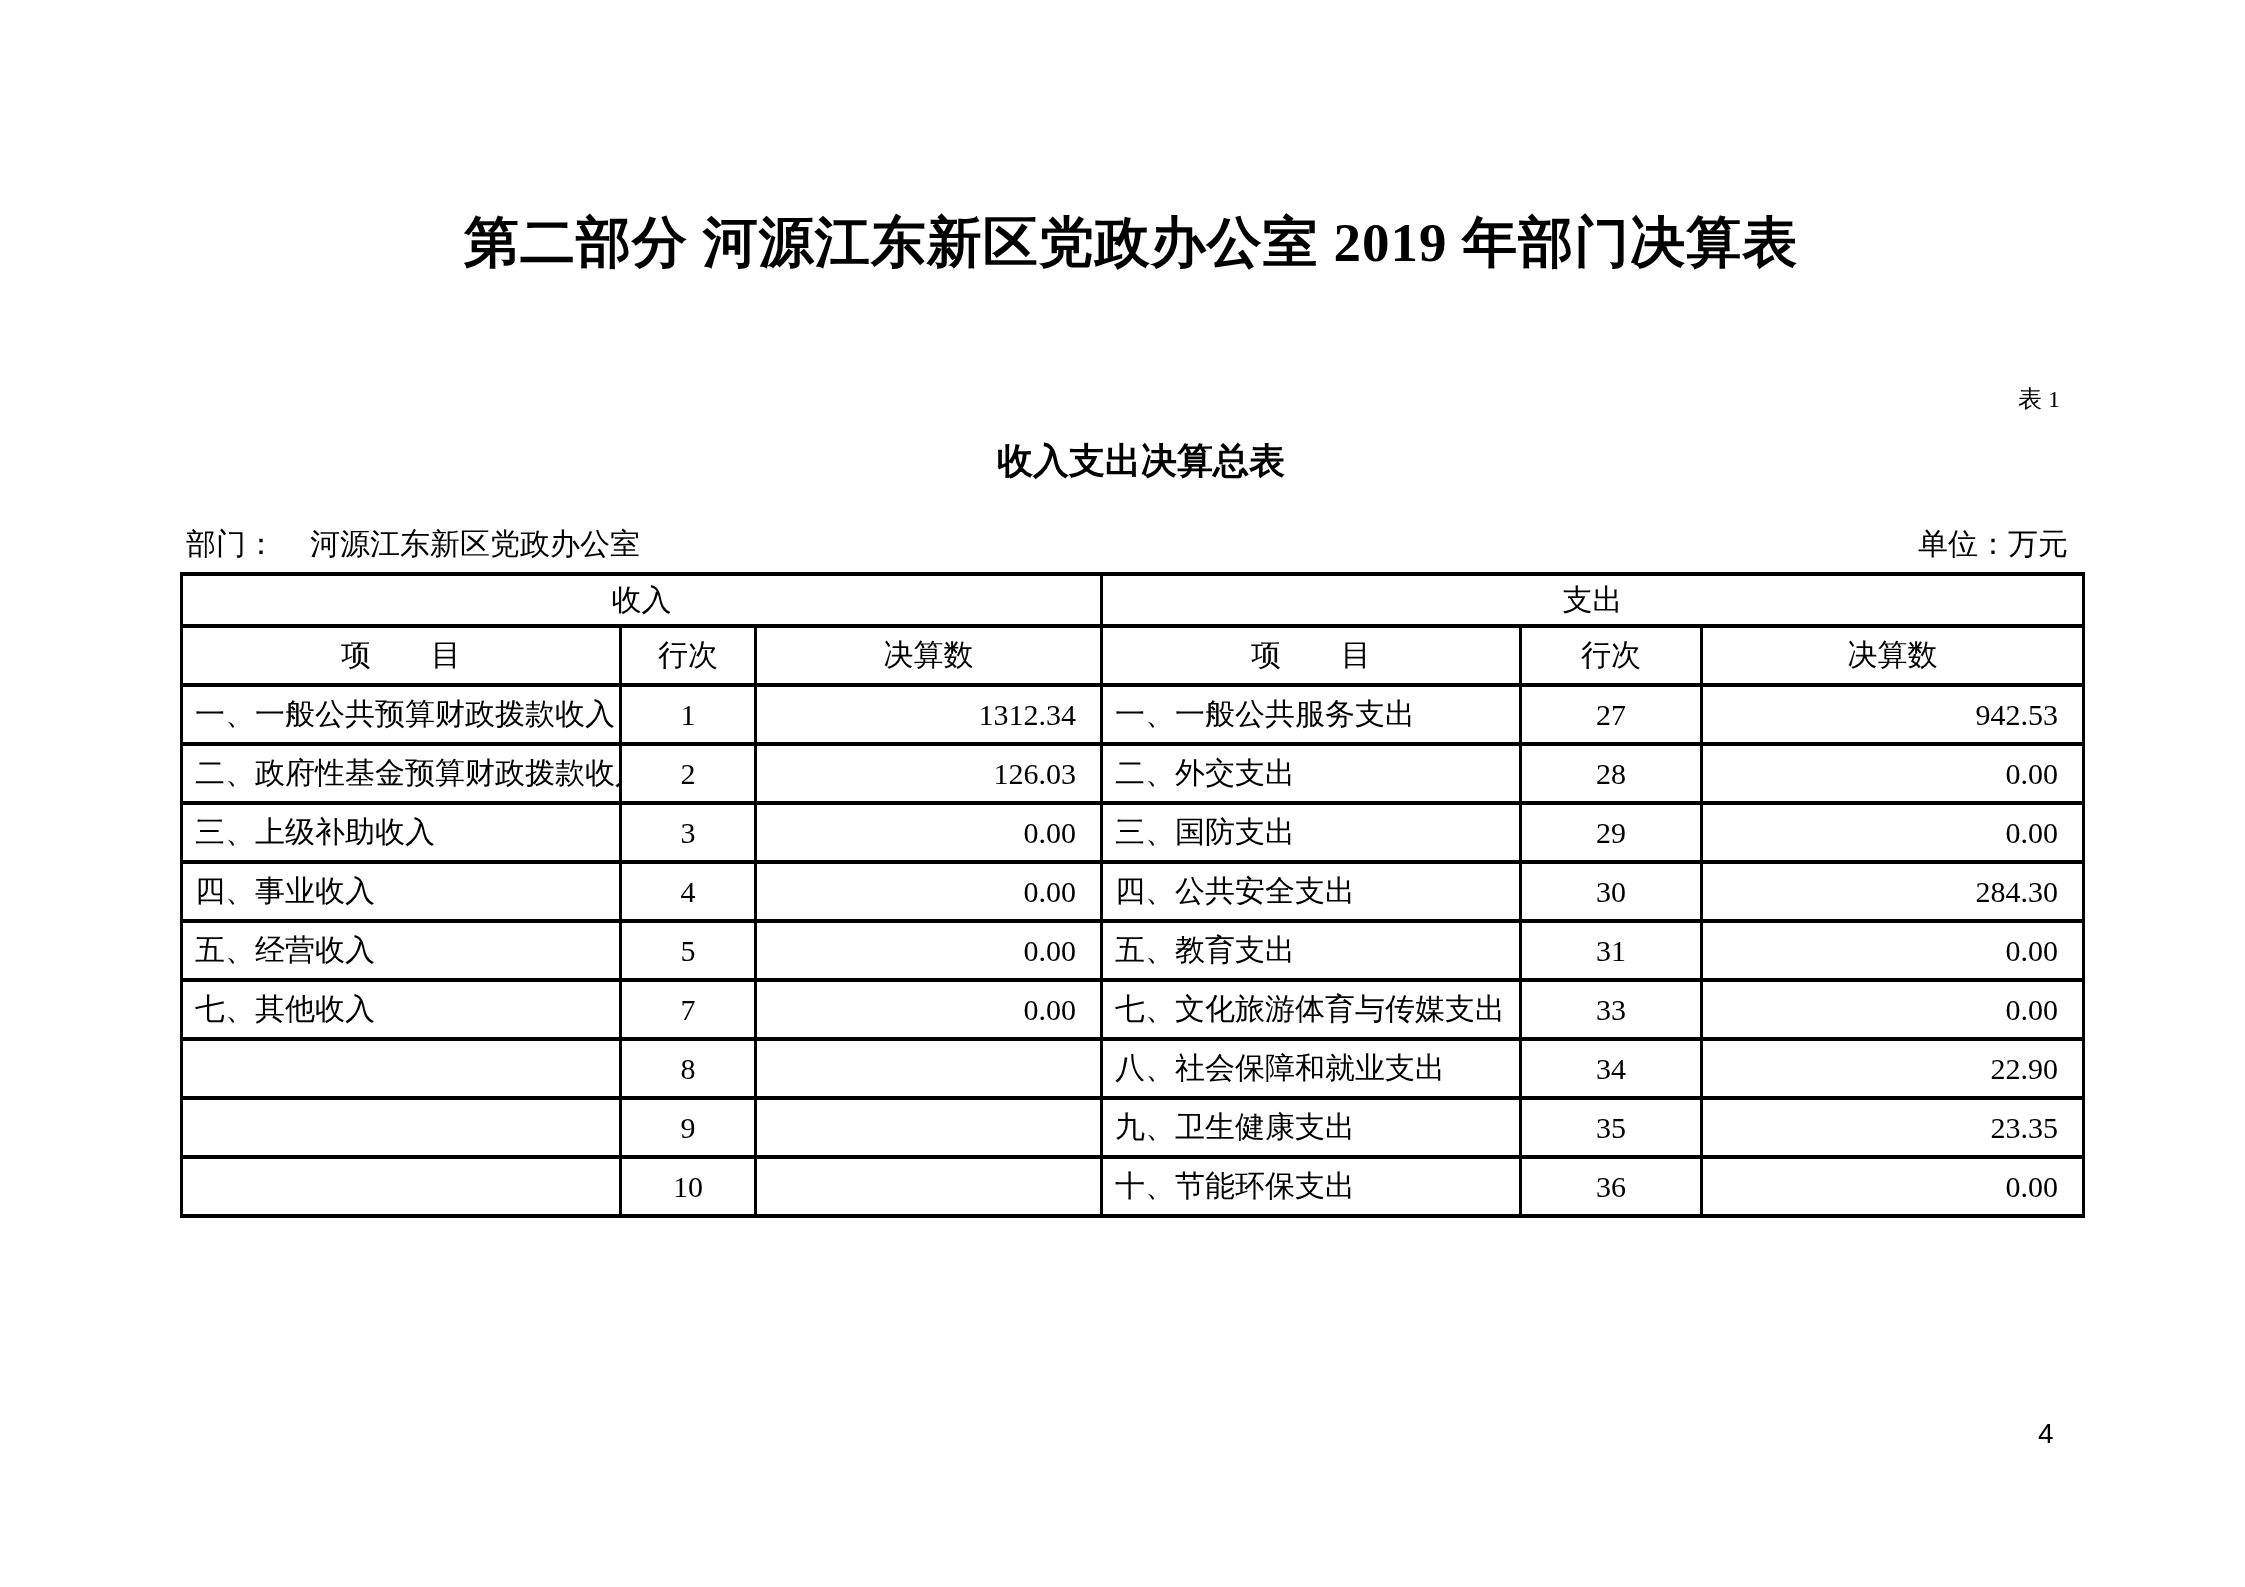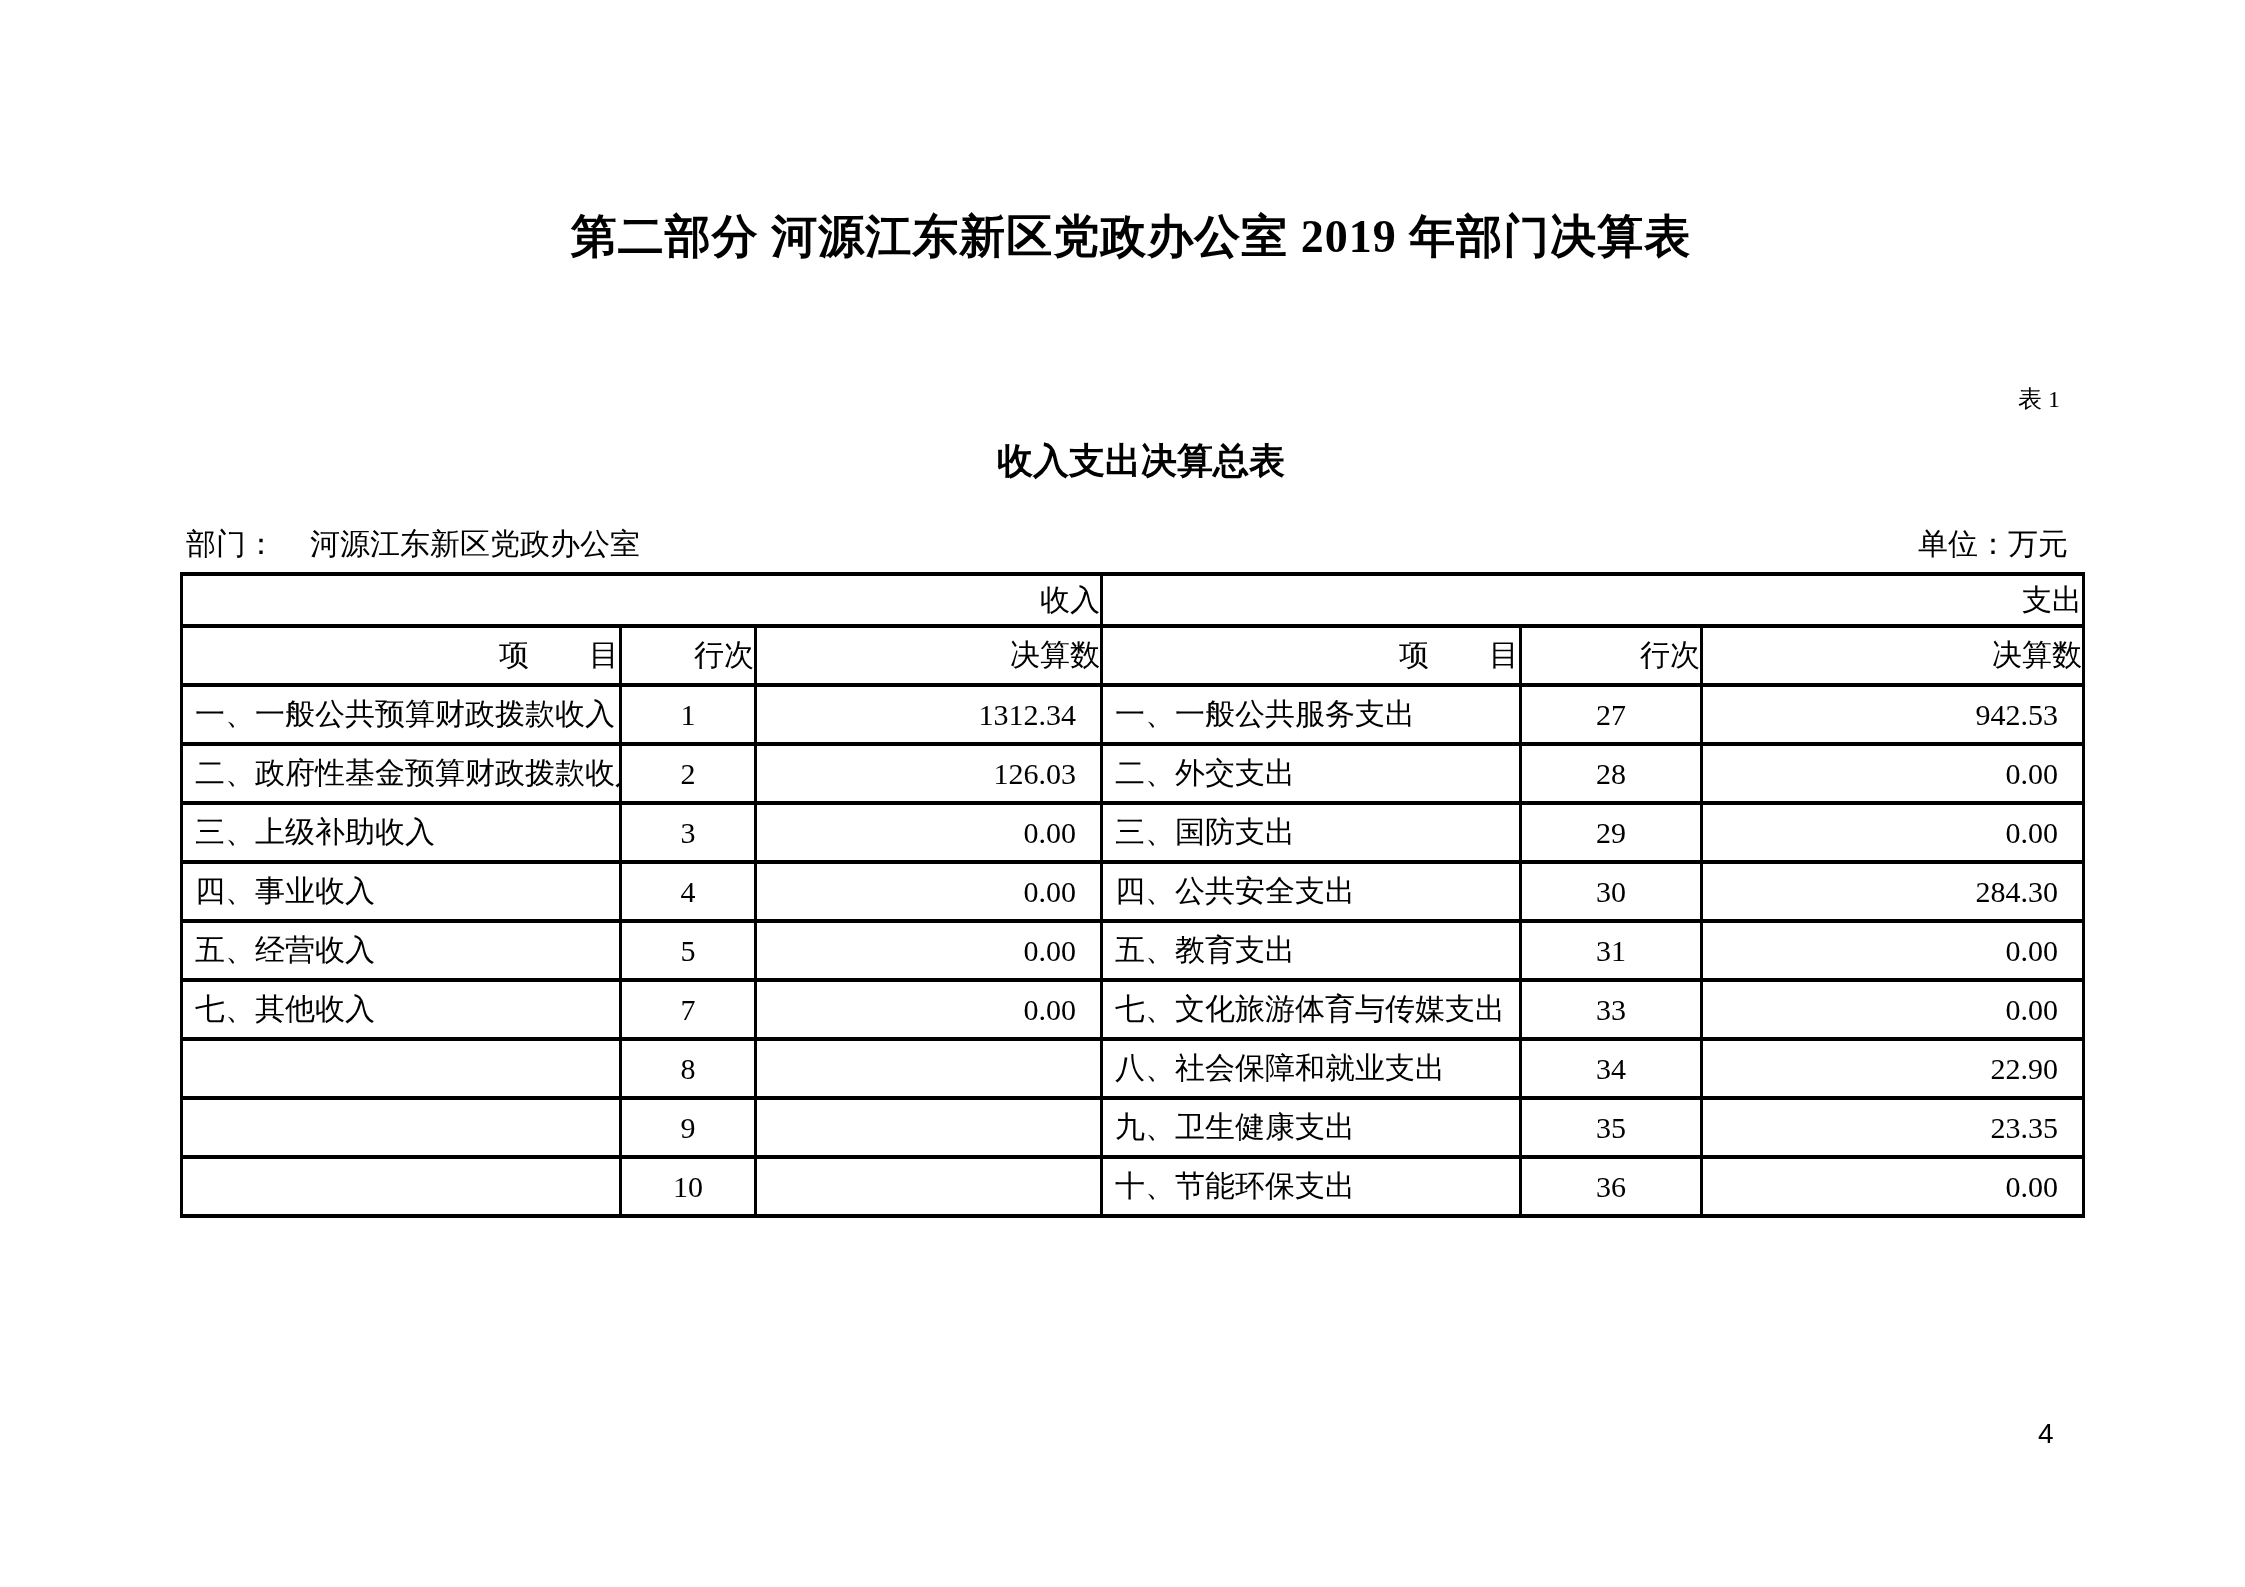--- a/index.html
+++ b/index.html
@@ -17,21 +17,21 @@
     left: 180px;
     top: 0;
     width: 1902px;
   }
   .doc-title {
     position: absolute;
     top: 206px;
     left: 0;
     width: 100%;
     text-align: center;
-    font-size: 46px;
+    font-size: 55px;
     font-weight: bold;
     letter-spacing: 1px;
     white-space: nowrap;
   }
   .table-label {
     position: absolute;
     top: 383px;
     right: 22px;
     font-size: 24px;
   }
@@ -72,21 +72,21 @@
     border-top: 4px solid #000;
     border-bottom: 4px solid #000;
     overflow: hidden;
     white-space: nowrap;
     vertical-align: middle;
   }
   tr.row-h1 { height: 52px; }
   tr.row-h2 { height: 59px; }
   tr.row-h3 { height: 59px; }
   .fin-table tbody tr { height: 59px; }
-  .t-center { text-align: right; }
+  .t-center { text-align: center; }
   .c-item { text-align: left; padding-left: 12px; }
   .c-no { text-align: center; }
   .c-amt { text-align: right; padding-right: 24px; }
   .page-number {
     position: absolute;
     left: 2038px;
     top: 1418px;
     font-size: 28px;
     font-family: "Liberation Sans", "DejaVu Sans", sans-serif;
   }

